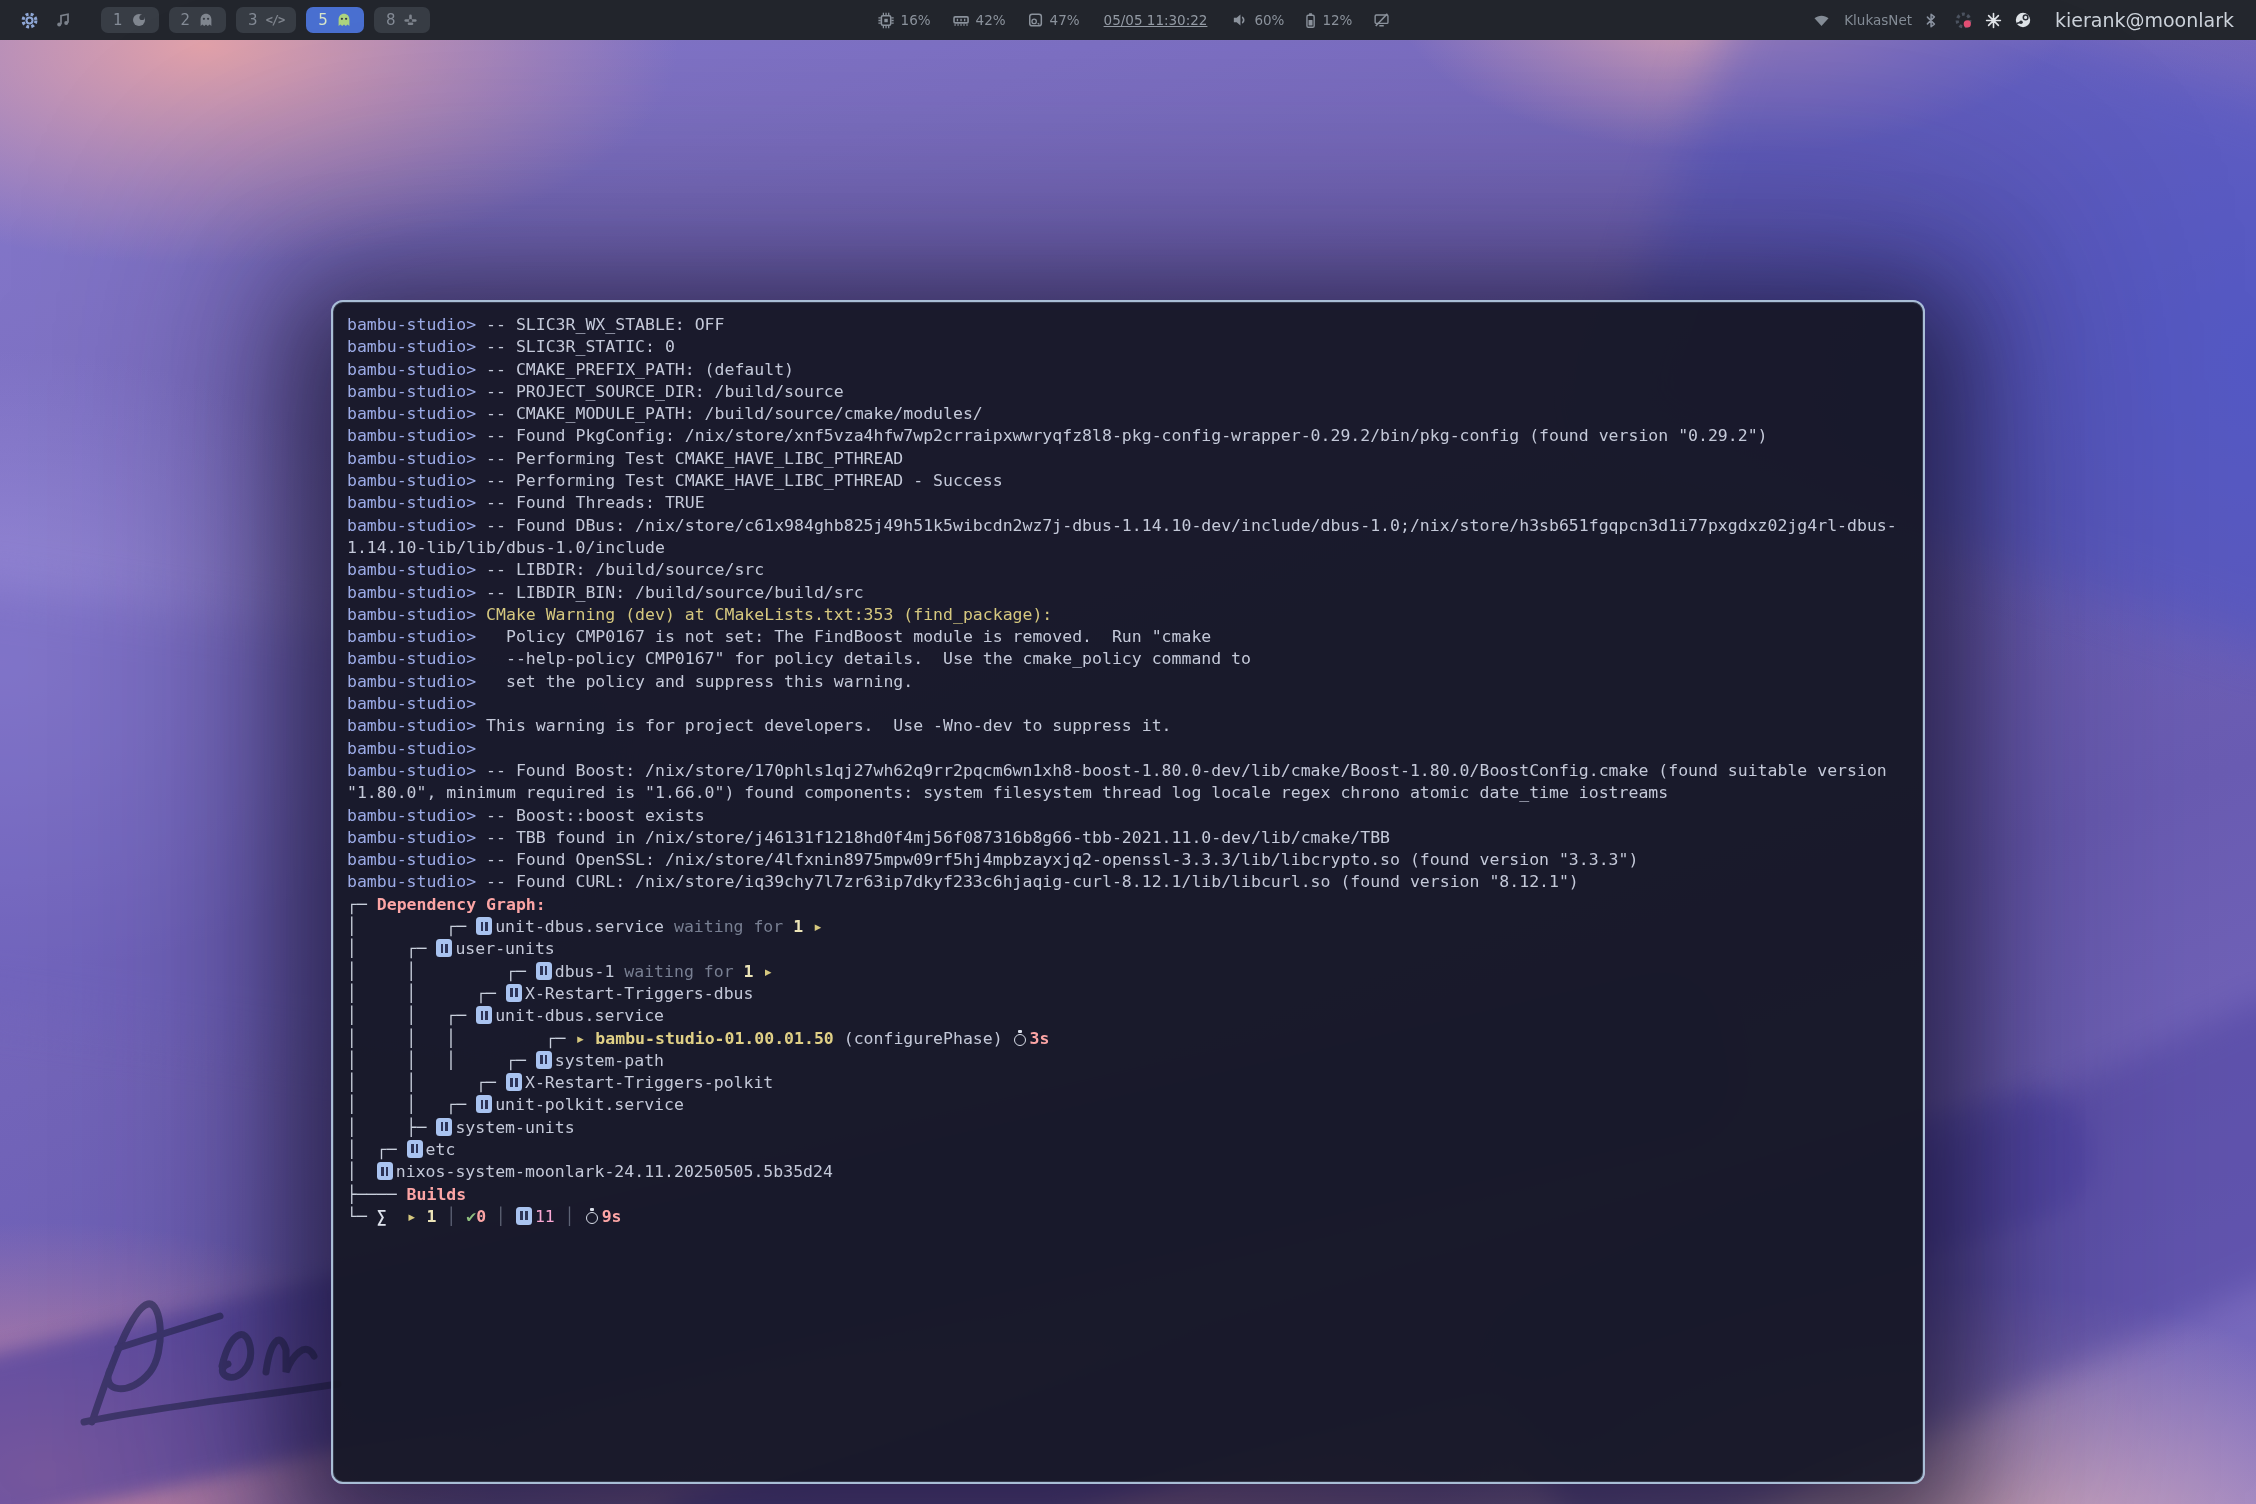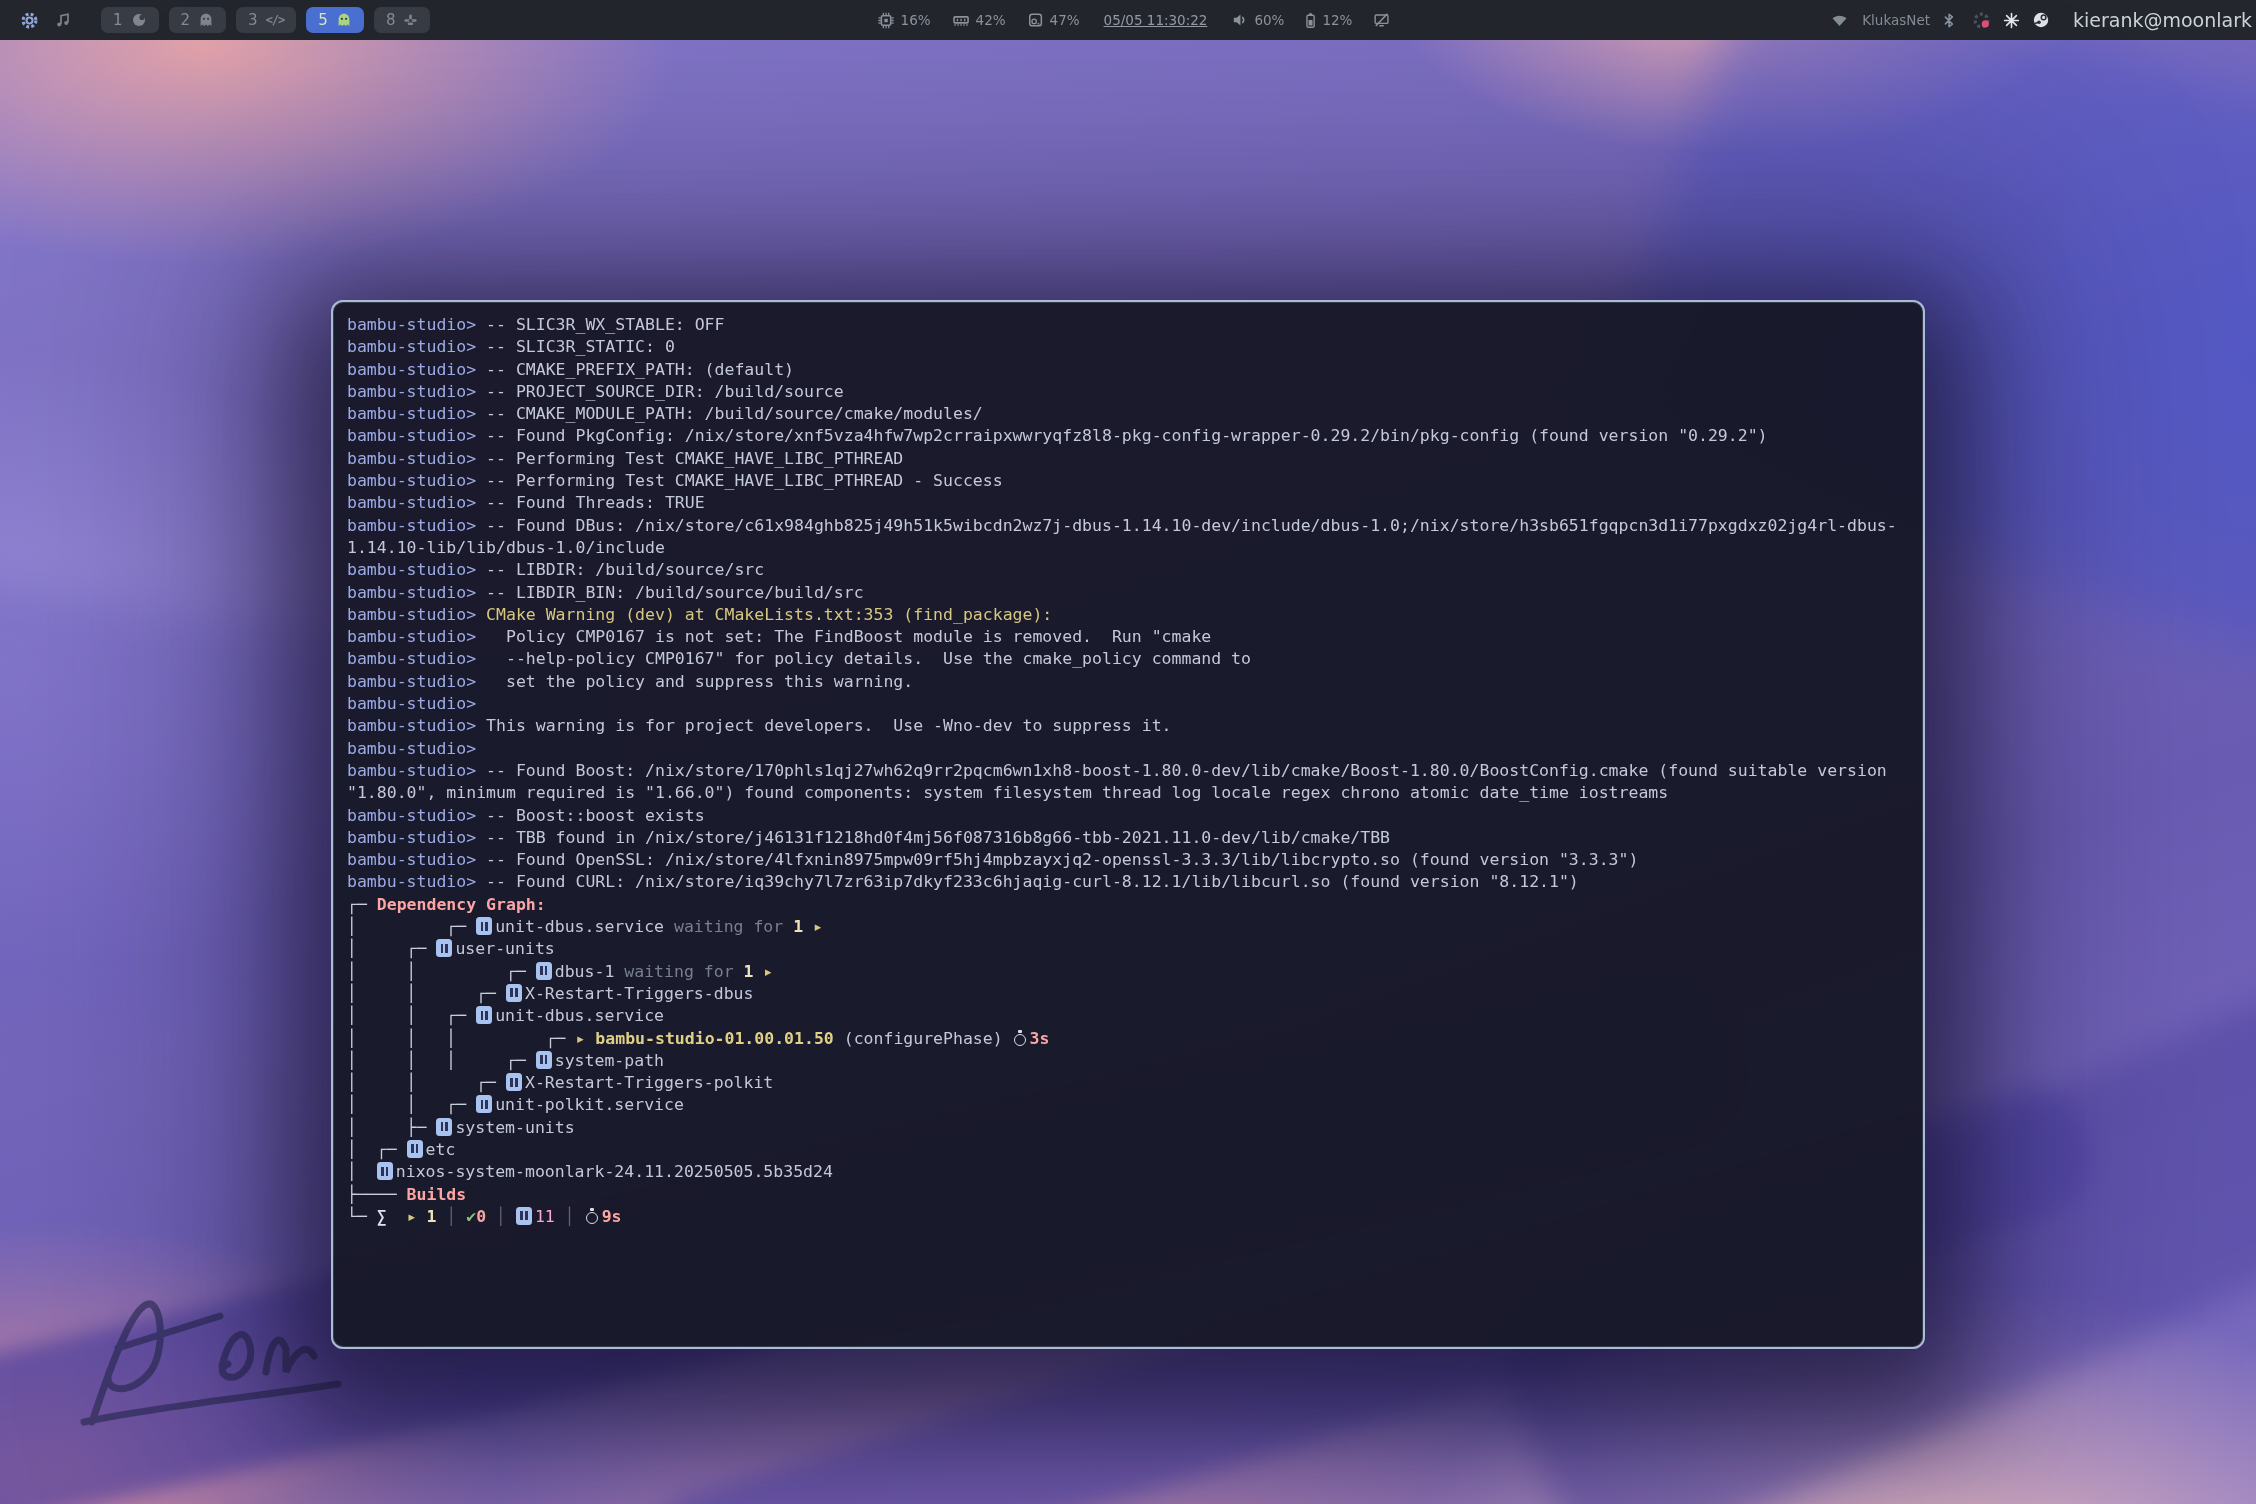--- a/index.html
+++ b/index.html
@@ -22,35 +22,35 @@
   .stripe2{left:620px;top:1290px;width:1500px;height:130px;background:#5348ae;opacity:.6;transform:rotate(-17deg);filter:blur(12px);}
   .stripe3{right:-160px;top:40px;width:760px;height:520px;background:#4e54c2;opacity:.5;transform:rotate(18deg);filter:blur(26px);}
   .stripe4{left:-120px;top:620px;width:700px;height:420px;background:#6f63be;opacity:.55;transform:rotate(8deg);filter:blur(24px);}
   .stripe5{left:1500px;top:1150px;width:900px;height:260px;background:#4a3f9f;opacity:.45;transform:rotate(-24deg);filter:blur(16px);}
   .signature{position:absolute;left:70px;top:1270px;opacity:.8;}
 
   
   .topbar{position:absolute;left:0;top:0;width:2256px;height:40px;background:#23262d;display:flex;align-items:center;color:#8d949e;font-size:13.5px;}
   .bar-left{display:flex;align-items:center;gap:16px;margin-left:20px;}
   .bar-center{position:absolute;left:50%;transform:translateX(-50%);display:flex;align-items:center;gap:24px;padding-left:12px;}
-  .bar-right{position:absolute;right:4px;display:flex;align-items:center;gap:13px;}
+  .bar-right{position:absolute;right:22px;display:flex;align-items:center;gap:13px;}
   .ws-wrap{display:flex;align-items:center;gap:10px;margin-left:14px;}
   .pill{display:flex;align-items:center;gap:8px;height:26px;padding:0 12px;border-radius:7px;background:#383d45;color:#858c97;font-size:15px;cursor:default;}
   .pill.active{background:#4a70d2;color:#d8e7cb;}
   .pill .wsicon{display:inline-flex;}
   .stat{display:flex;align-items:center;gap:6px;}
   .icn{display:inline-flex;align-items:center;}
   .clock{color:#959ca6;text-decoration:underline;}
   .netname{color:#858d97;}
   .username{color:#ccd2da;font-size:19px;margin-left:10px;}
   .tray{display:flex;align-items:center;gap:12px;margin-left:4px;}
   .codeglyph{font-family:"DejaVu Sans Mono",monospace;font-size:12px;font-weight:bold;letter-spacing:-1px;}
 
   
-  .terminal{position:absolute;left:331px;top:300px;width:1594px;height:1049px;box-sizing:border-box;
+  .terminal{position:absolute;left:331px;top:300px;width:1594px;height:1184px;box-sizing:border-box;
     background:rgba(22,23,37,0.96);border:2px solid #a9bed6;border-radius:12px;
     box-shadow:0 30px 100px 40px rgba(14,11,32,0.55), 0 0 220px 90px rgba(22,16,48,0.35), inset 0 0 0 1px rgba(190,210,235,0.18);
     padding:12px 14px;overflow:hidden;}
   .term-body{font-family:"DejaVu Sans Mono",monospace;font-size:16.5px;line-height:22.3px;white-space:pre;}
   .tline{height:22.3px;}
   .p{color:#9cabe6;}
   .t{color:#c4c9d9;}
   .y{color:#d6c87f;}
   .yb{color:#e0d086;font-weight:bold;}
   .d{color:#787f92;}

